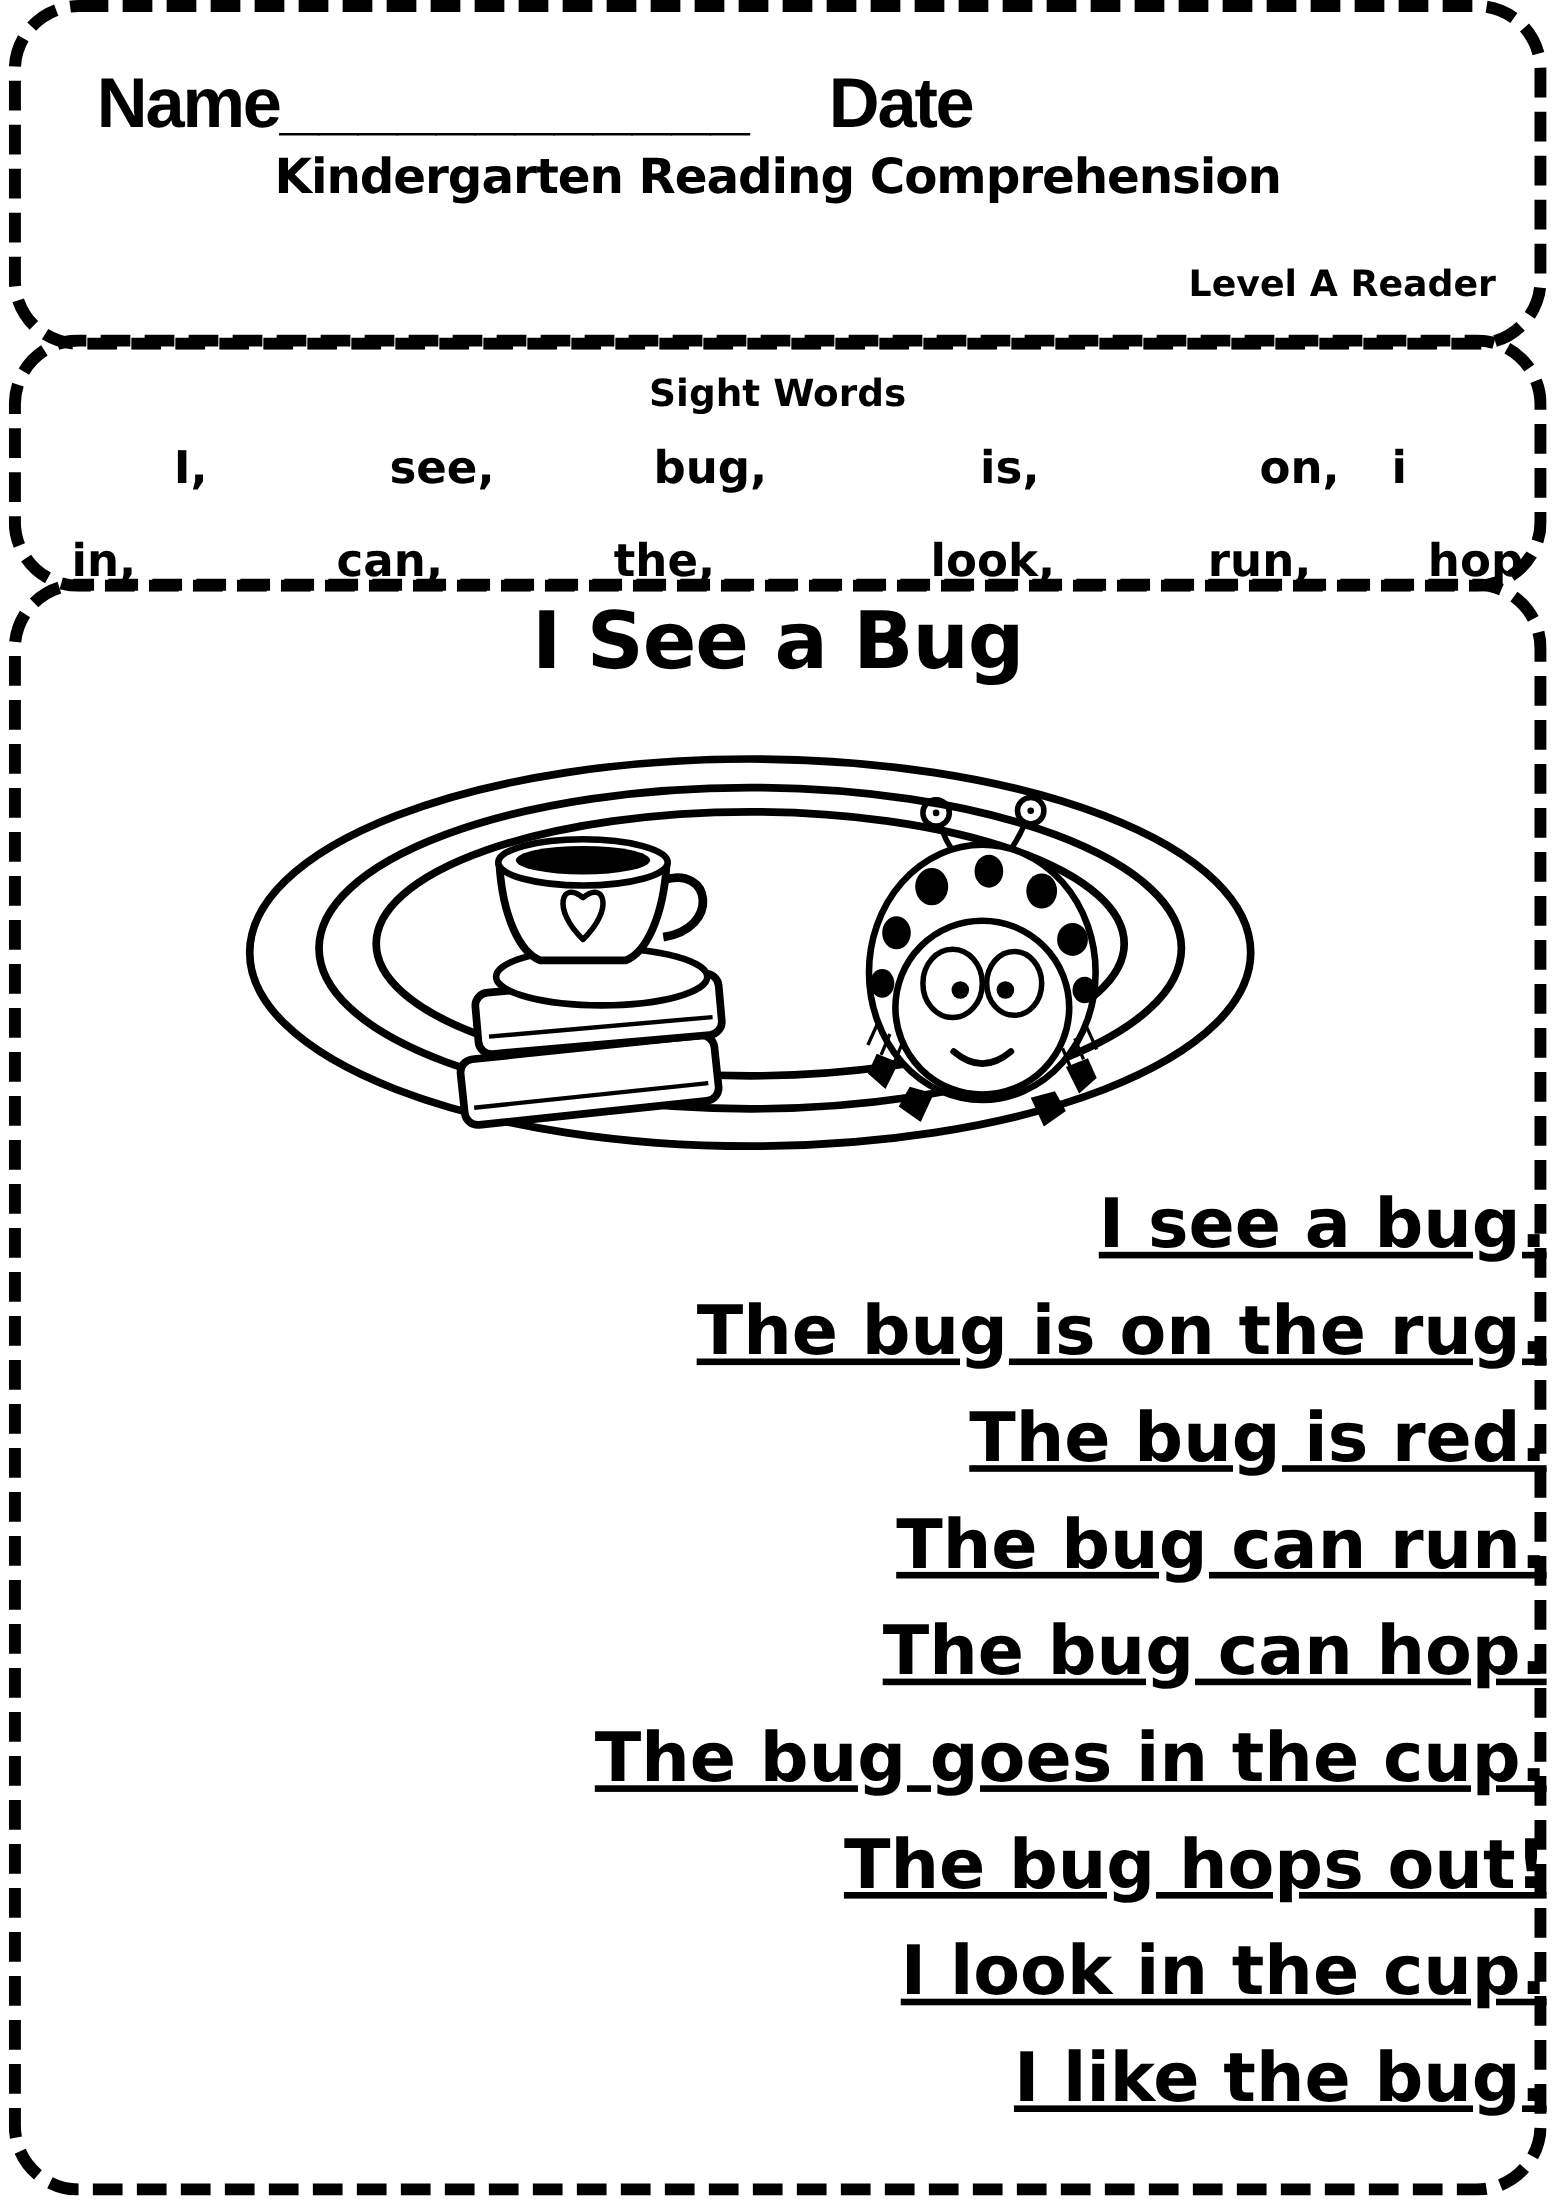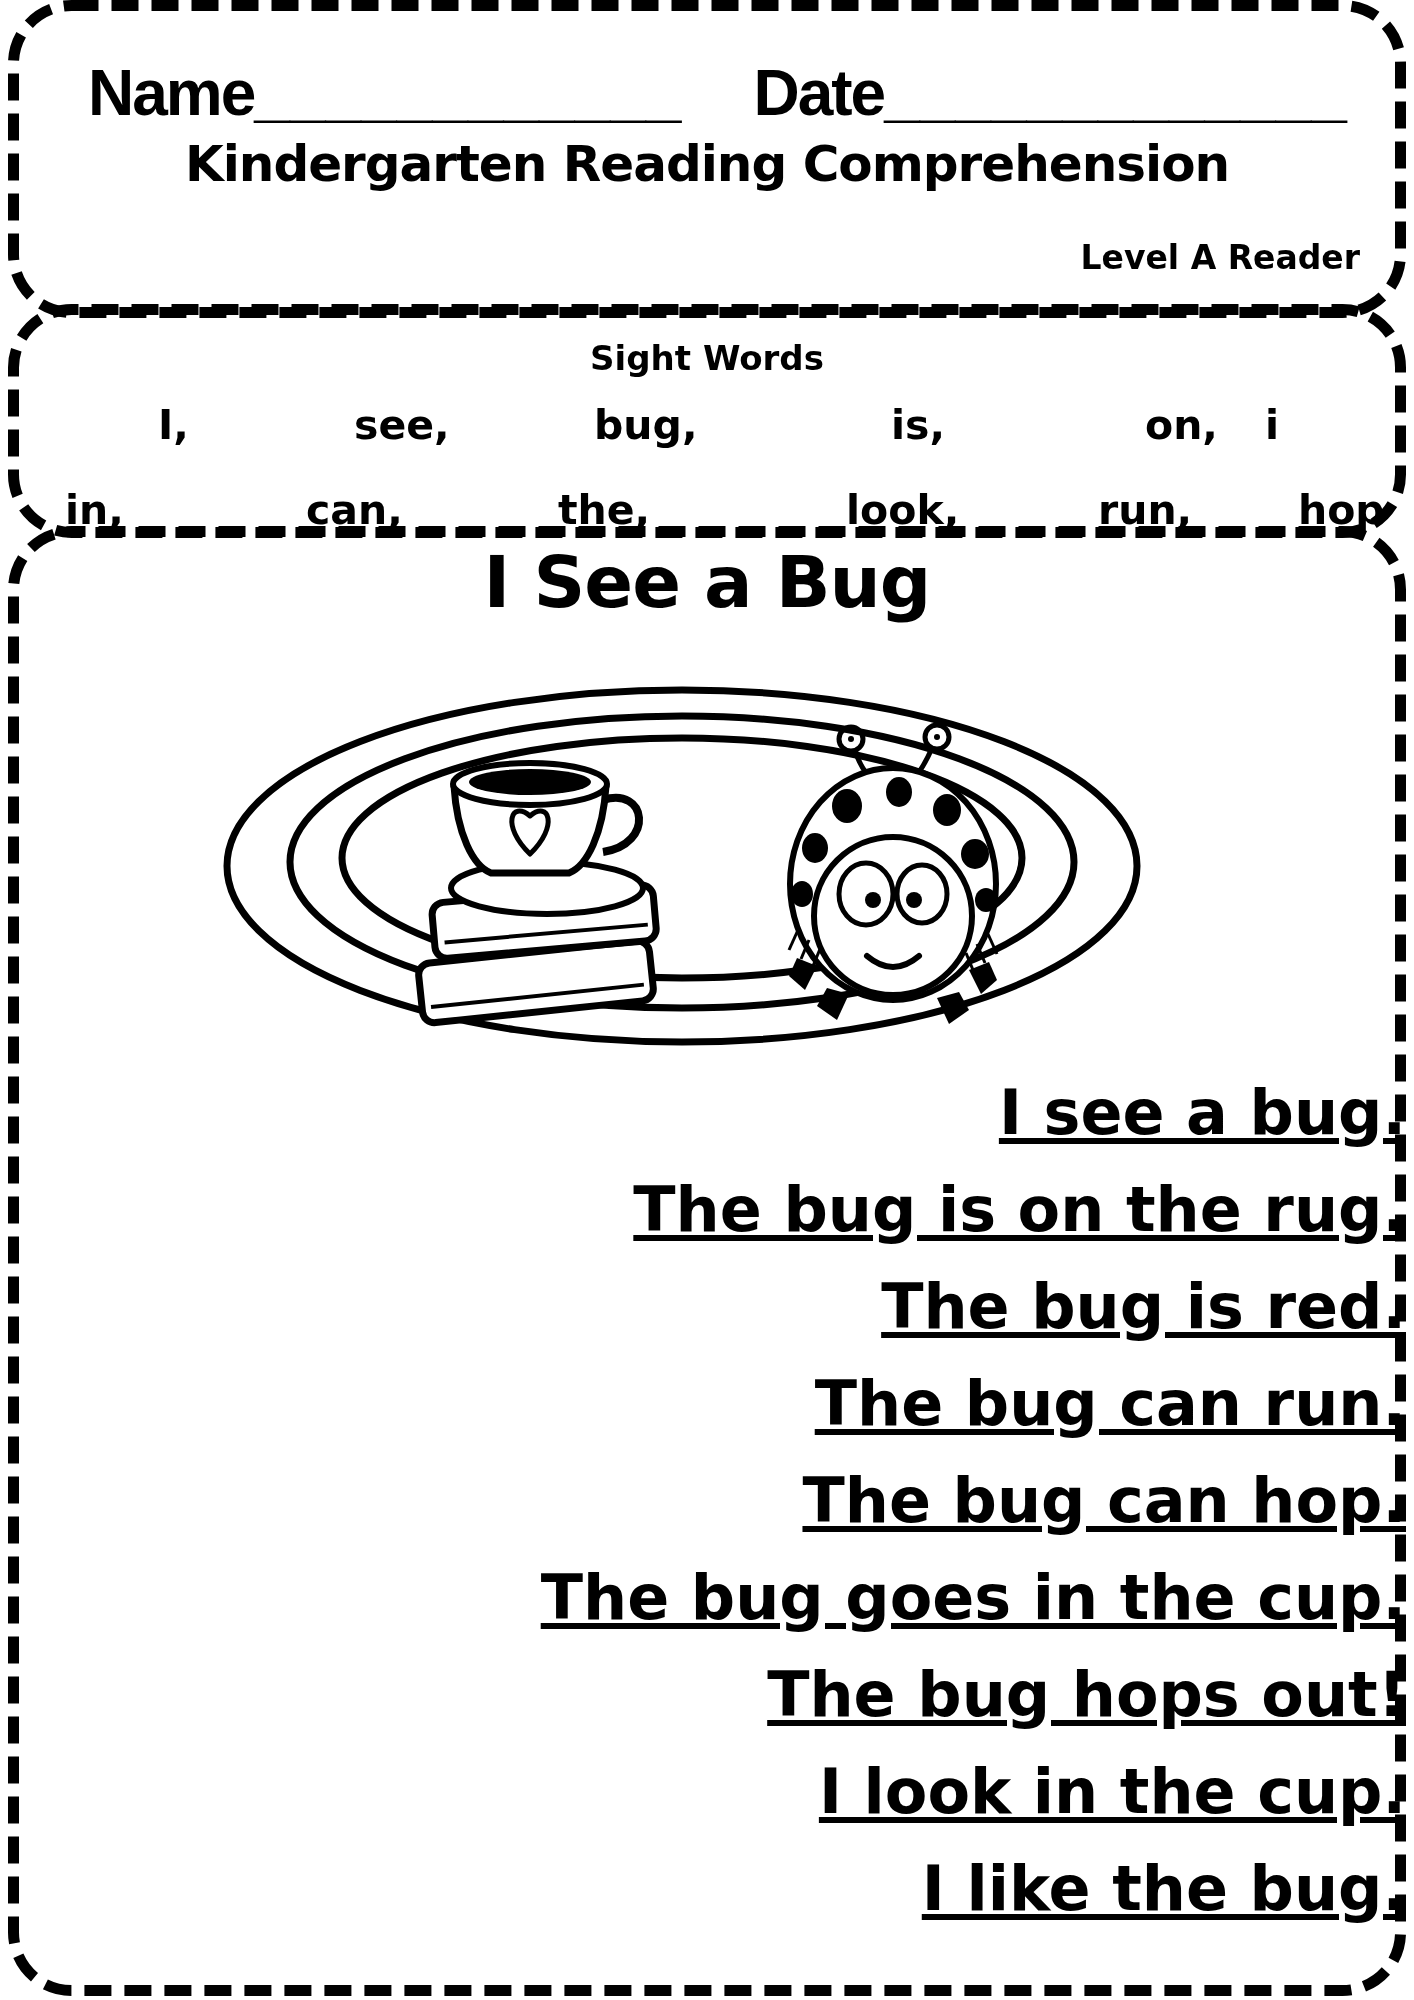--- a/index.html
+++ b/index.html
@@ -16,21 +16,21 @@
   
   .name-row{
     position:absolute;top:36px;left:80px;display:flex;align-items:baseline;
     font-family:"Liberation Sans",sans-serif;font-size:64px;font-weight:700;
     letter-spacing:-2px;white-space:nowrap;
   }
   .blank-line{letter-spacing:0;margin-top:20px;}
   .date-group{margin-left:72px;}
   .kg-title{
     position:absolute;top:135px;left:0;width:100%;text-align:center;
-    font-size:50px;font-weight:700;letter-spacing:-1px;
+    font-size:44px;font-weight:700;letter-spacing:-1px;
   }
   .level-badge{
     position:absolute;top:238px;right:46px;
     font-size:33px;font-weight:700;
   }
 
   
   .sw-title{
     position:absolute;top:34px;left:0;width:100%;text-align:center;
     font-size:34px;font-weight:700;
@@ -56,21 +56,20 @@
 <body>
 
 <div class="panel" id="header-panel">
   <svg class="panel-border" width="1398" height="318" viewBox="0 0 1398 318">
     <rect x="5.5" y="5.5" width="1387" height="307" rx="58" fill="none" stroke="#000" stroke-width="11" stroke-dasharray="27 13"></rect>
   </svg>
   <div class="name-row">
     <span>Name</span>
       <span class="blank-line">____________</span>
       <span class="date-group">Date</span>
-      <span class="blank-line">_____________</span>
   </div>
   <div class="kg-title">Kindergarten Reading Comprehension</div>
   <div class="level-badge">Level A Reader</div>
 </div>
 
 <div class="panel" id="sw-panel">
   <svg class="panel-border" width="1398" height="234" viewBox="0 0 1398 234">
     <rect x="5.5" y="5.5" width="1387" height="223" rx="58" fill="none" stroke="#000" stroke-width="11" stroke-dasharray="27 13" stroke-dashoffset="20"></rect>
   </svg>
   <div class="sw-title">Sight Words</div>

